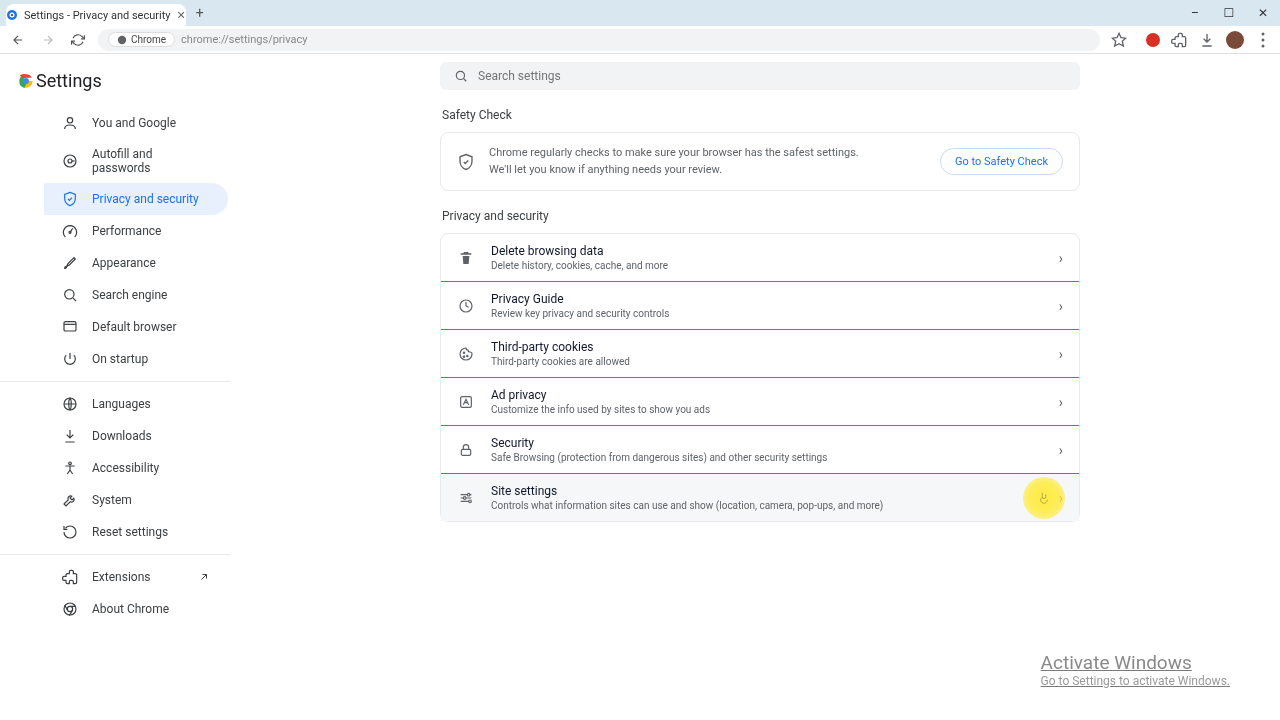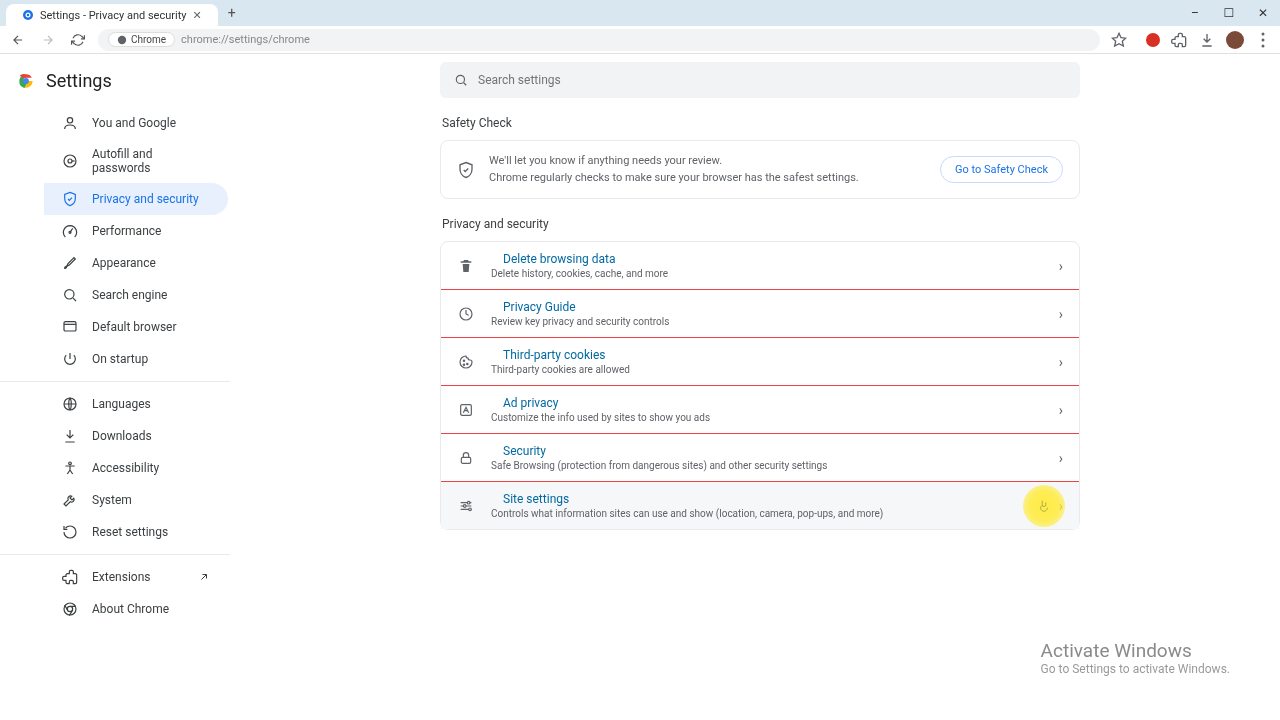--- a/index.html
+++ b/index.html
@@ -1,20 +1,20 @@
 <!DOCTYPE html>
 <html><head>
 <meta charset="utf-8">
 <style>
 * { margin: 0; padding: 0; box-sizing: border-box; font-family: 'Segoe UI', Roboto, Arial, sans-serif; }
 body { background: #fff; width: 1280px; height: 720px; overflow: hidden; position: relative; }
 
 
 .titlebar { height: 26px; background: #d8e7f0; display: flex; align-items: center; position: relative; }
-.tab { background: #fff; border-radius: 8px 8px 0 0; height: 22px; margin-left: 6px; margin-top: 4px; display: flex; align-items: center; padding: 0 16px; gap: 6px; font-size: 11px; color: #333; min-width: 140px; }
+.tab { background: #fff; border-radius: 8px 8px 0 0; height: 22px; margin-left: 6px; margin-top: 4px; display: flex; align-items: center; padding: 0 0; gap: 6px; font-size: 11px; color: #333; min-width: 140px; }
 .tab-favicon { width: 12px; height: 12px; }
 .tab-close { color: #666; font-size: 11px; cursor: pointer; margin-left: auto; }
 .tab-new { color: #555; font-size: 14px; margin-left: 10px; cursor: pointer; }
 .window-controls { position: absolute; right: 0; top: 0; display: flex; height: 26px; }
 .window-controls div { width: 34px; display: flex; align-items: center; justify-content: center; color: #333; font-size: 12px; cursor: pointer; }
 
 
 .toolbar { height: 28px; background: #fff; border-bottom: 1px solid #e0e0e0; display: flex; align-items: center; padding: 4px 8px; gap: 10px; }
 .nav-btn { width: 20px; height: 20px; display: flex; align-items: center; justify-content: center; color: #555; cursor: pointer; }
 .nav-btn.disabled { color: #bbb; }
@@ -22,57 +22,57 @@
 .addr-chip { background: #fff; border: 1px solid #ddd; border-radius: 10px; padding: 1px 8px; display: flex; align-items: center; gap: 4px; color: #444; font-size: 10px; }
 .addr-path { color: #888; }
 .toolbar-right { display: flex; align-items: center; gap: 10px; margin-left: 8px; }
 .tb-icon { width: 18px; height: 18px; display: flex; align-items: center; justify-content: center; color: #555; cursor: pointer; }
 .red-dot { width: 14px; height: 14px; border-radius: 50%; background: #d93025; }
 .avatar { width: 18px; height: 18px; border-radius: 50%; background: #7b4b3a; }
 
 
 .page { display: flex; height: calc(100% - 54px); }
 .sidebar { width: 240px; padding-top: 12px; }
-.brand { display: flex; align-items: center; gap: 10px; padding: 4px 16px 16px; }
+.brand { display: flex; align-items: center; padding: 4px 16px 16px; }
 .brand-title { font-size: 18px; color: #202124; font-weight: 400; }
 
 .nav-list { list-style: none; }
 .nav-item { display: flex; align-items: center; gap: 14px; padding: 8px 18px; font-size: 12px; color: #3c4043; cursor: pointer; border-radius: 0 16px 16px 0; margin-right: 12px; margin-left: 44px; }
 .nav-item.active { background: #e8f0fe; color: #1a73e8; }
 .nav-item .nav-icon { width: 16px; height: 16px; display: flex; align-items: center; justify-content: center; color: inherit; }
 .nav-item .ext-arrow { margin-left: auto; width: 12px; height: 12px; }
 .nav-divider { border: none; border-top: 1px solid #e8eaed; margin: 6px 10px 6px 0; }
 
 
 .content { flex: 1; display: flex; justify-content: center; padding-top: 8px; }
 .content-inner { width: 640px; }
-.searchbar { background: #f1f3f4; border-radius: 6px; height: 36px; display: flex; align-items: center; padding: 0 14px; gap: 10px; }
+.searchbar { background: #f1f3f4; border-radius: 6px; height: 28px; display: flex; align-items: center; padding: 0 14px; gap: 10px; }
 .searchbar input { border: none; background: transparent; outline: none; font-size: 12px; color: #5f6368; width: 100%; }
 
 .section-title { font-size: 12px; color: #3c4043; margin: 18px 0 10px 2px; }
 
 .card { border: 1px solid #e8eaed; border-radius: 8px; background: #fff; }
 .safety-row { display: flex; align-items: center; padding: 12px 16px; gap: 14px; }
 .safety-text { flex: 1; font-size: 11px; color: #5f6368; line-height: 1.5; }
 .safety-btn { border: 1px solid #c6dafc; color: #1a73e8; background: #fff; font-size: 11px; padding: 6px 14px; border-radius: 16px; cursor: pointer; }
 
 .list-row { display: flex; align-items: center; padding: 10px 16px; gap: 16px; border-top: 1px solid #ef4444; cursor: pointer; position: relative; }
 .list-row:first-child { border-top: none; }
 .row-icon { width: 18px; height: 18px; display: flex; align-items: center; justify-content: center; color: #5f6368; }
 .row-content { flex: 1; }
-.row-title { font-size: 12px; color: #0369a1; margin-left: 12px; }
+.row-title { font-size: 12px; color: #0f172a; }
 .row-sub { font-size: 10px; color: #5f6368; margin-top: 2px; }
 .row-arrow { color: #5f6368; font-size: 14px; }
 .list-row.hovered { background: #f6f7f8; }
 
 .highlight { position: absolute; width: 42px; height: 42px; border-radius: 50%; background: radial-gradient(circle, rgba(255,235,59,0.95) 0%, rgba(255,235,59,0.85) 50%, rgba(255,235,59,0.2) 100%); right: 14px; top: 50%; transform: translateY(-50%); display: flex; align-items: center; justify-content: center; pointer-events: none; }
 .highlight svg { opacity: 0.5; }
 
 
-.watermark { position: absolute; right: 50px; bottom: 44px; color: #7b7b7b; }
+.watermark { position: absolute; right: 50px; bottom: 32px; color: #7b7b7b; text-decoration: underline; }
 .watermark .t1 { font-size: 19px; color: #8a8a8a; }
 .watermark .t2 { font-size: 12px; color: #9a9a9a; }
 
 svg { display: block; }
 </style>
 </head>
 <body>
 
 <div class="titlebar">
   <div class="tab">
@@ -111,21 +111,21 @@
         <path d="M3.51 9a9 9 0 0114.85-3.36L23 10M1 14l4.64 4.36A9 9 0 0020.49 15"></path>
       </svg>
     </div>
   <div class="addr-wrap">
     <span class="addr-chip">
       <svg width="10" height="10" viewBox="0 0 24 24">
           <circle cx="12" cy="12" r="10" fill="#5f6368"></circle>
         </svg>
       <span>Chrome</span>
     </span>
-    <span class="addr-path">chrome://settings/chrome</span>
+    <span class="addr-path">chrome://settings/privacy</span>
   </div>
   <div class="tb-icon">
       <svg width="16" height="16" viewBox="0 0 24 24" fill="none" stroke="#5f6368" stroke-width="2">
         <polygon points="12 2 15 8.5 22 9.3 17 14 18.5 21 12 17.5 5.5 21 7 14 2 9.3 9 8.5 12 2"></polygon>
       </svg>
     </div>
   <div class="toolbar-right">
     <div class="red-dot"></div>
     <div class="tb-icon">
         <svg width="16" height="16" viewBox="0 0 24 24" fill="none" stroke="#5f6368" stroke-width="2">
@@ -327,22 +327,22 @@
       <div class="section-title">Safety Check</div>
       <div class="card">
         <div class="safety-row">
           <span class="row-icon">
               <svg width="18" height="18" viewBox="0 0 24 24" fill="none" stroke="#5f6368" stroke-width="1.8">
                 <path d="M12 2l8 3v6c0 5-3.4 9.6-8 11-4.6-1.4-8-6-8-11V5l8-3z"></path>
                 <path d="M9 12l2 2 4-4"></path>
               </svg>
             </span>
           <div class="safety-text">
+            <div>Chrome regularly checks to make sure your browser has the safest settings.</div>
             <div>We'll let you know if anything needs your review.</div>
-            <div>Chrome regularly checks to make sure your browser has the safest settings.</div>
           </div>
           <button class="safety-btn">Go to Safety Check</button>
         </div>
       </div>
 
       <div class="section-title">Privacy and security</div>
       <div class="card" id="privacy-list">
           <div class="list-row">
             <span class="row-icon">
               <svg width="16" height="16" viewBox="0 0 24 24" fill="#5f6368">

